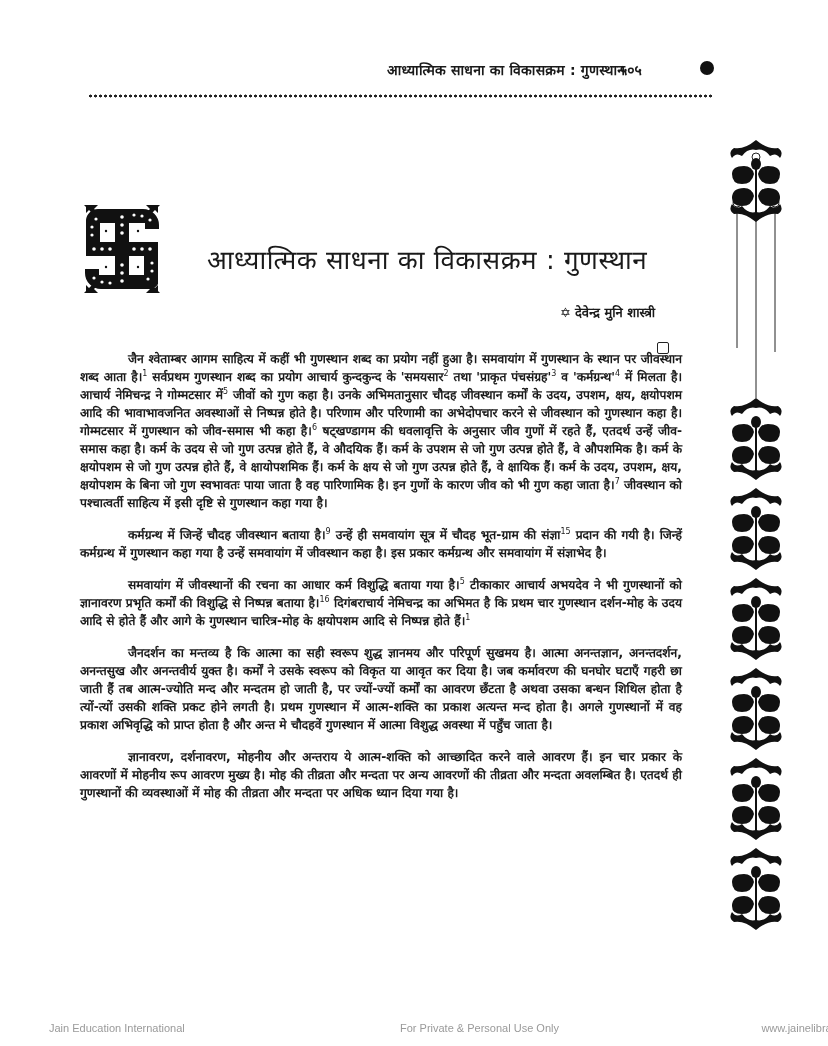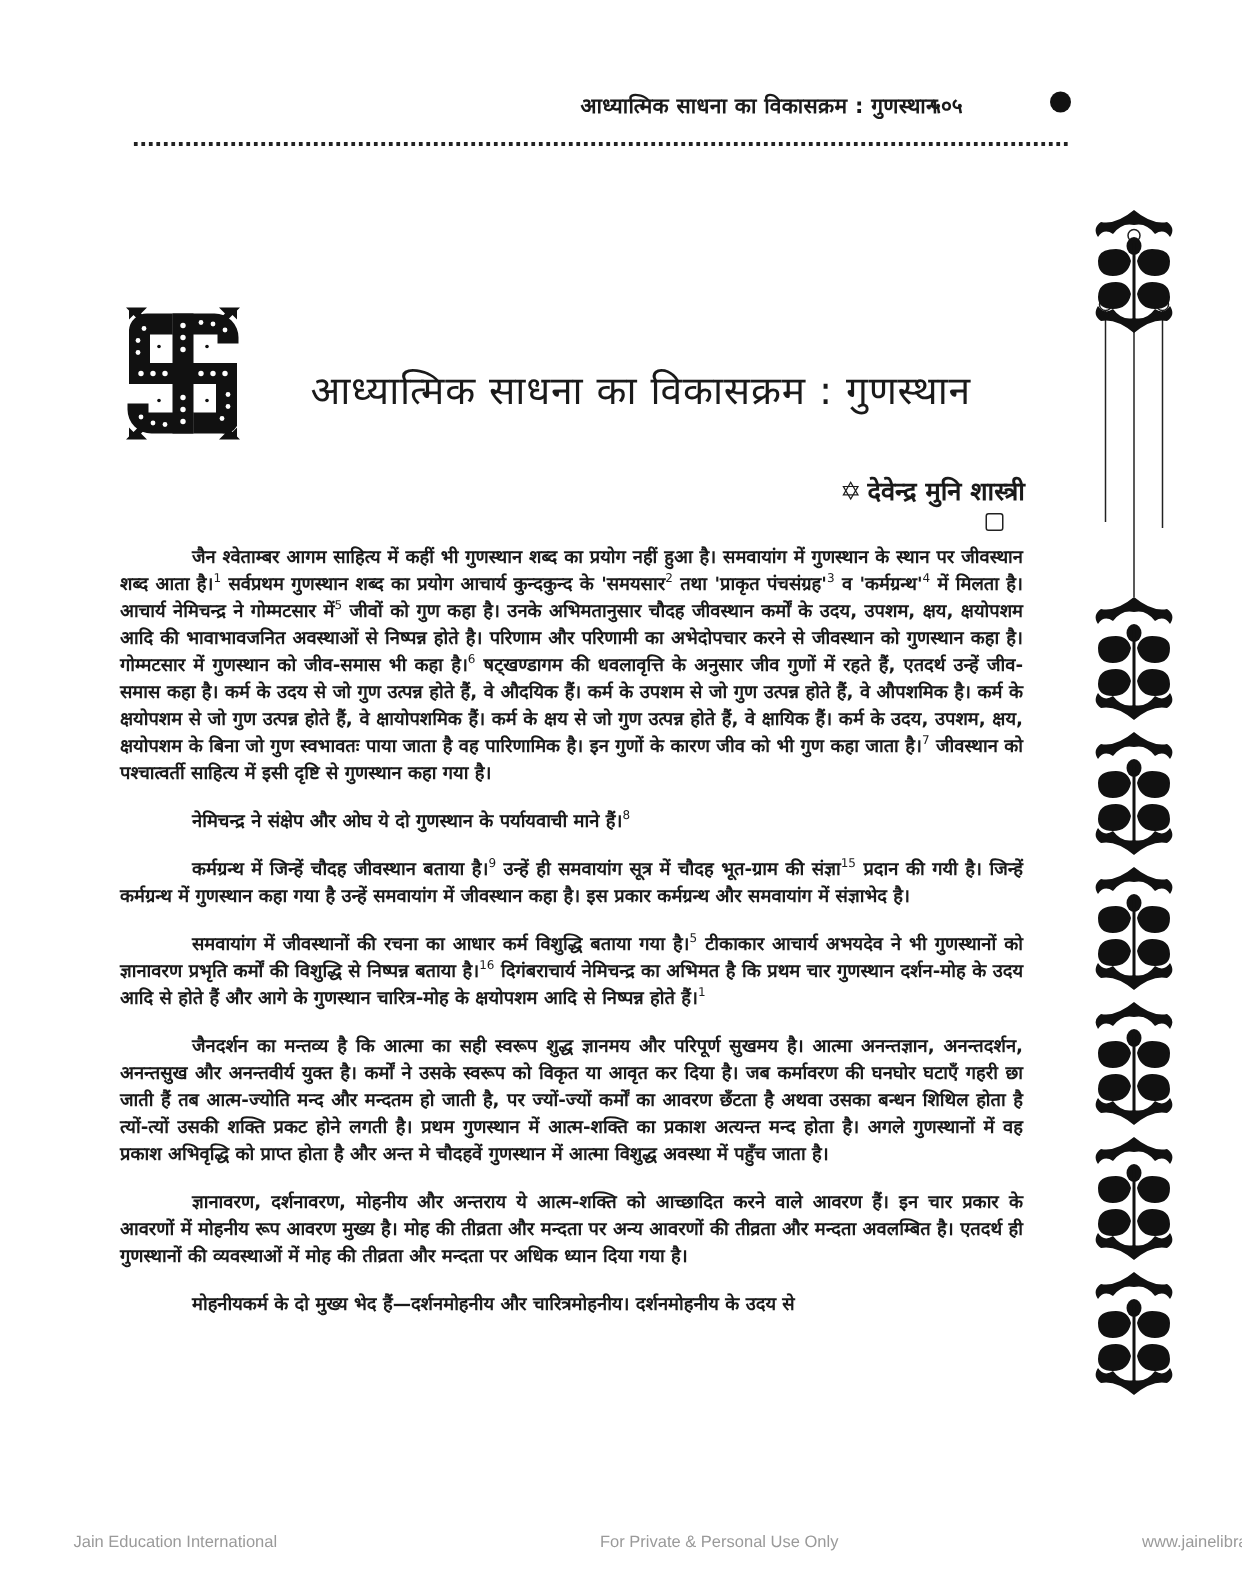--- a/index.html
+++ b/index.html
@@ -25,31 +25,31 @@
     background-size:5px 4px; background-repeat:repeat-x;
   }
   .emblem {
     position:absolute; left:82px; top:203px; width:80px; height:92px;
   }
   .article-title {
     position:absolute; left:207px; top:224px; font-size:26px; font-weight:normal; letter-spacing:0.5px;
     white-space:nowrap; font-family:"DejaVu Sans", sans-serif;
   }
   .byline {
-    position:absolute; left:560px; top:315px; font-size:17px; font-weight:bold; white-space:nowrap;
+    position:absolute; left:560px; top:303px; font-size:13px; font-weight:bold; white-space:nowrap;
   }
   .byline .star { font-weight:normal; margin-right:4px; }
   .end-box {
     position:absolute; left:657px; top:342px; width:10px; height:10px; border:1.5px solid #222; border-radius:2px;
   }
   .body-text {
     position:absolute; left:80px; top:350px; width:602px;
     font-size:12.2px; line-height:18px; text-align:justify; font-weight:bold;
   }
-  .body-text p { margin:12px 0 14px 0; text-indent:0; }
+  .body-text p { margin:0 0 14px 0; text-indent:0; }
   .body-text p.indent { text-indent:48px; }
   .body-text sup { font-size:8px; font-weight:normal; vertical-align:super; line-height:0; }
   .deco {
     position:absolute; left:726px; top:140px; width:60px; height:820px;
   }
   .footer {
     position:absolute; top:1022px; left:0; width:828px; height:14px;
     font-family:"Liberation Sans", sans-serif; font-size:11px; color:#9a9a9a;margin-left:43px;
   }
   .footer .f-left { position:absolute; left:6px; }
@@ -124,26 +124,24 @@
 </svg>
 
 <h1 class="article-title">आध्यात्मिक साधना का विकासक्रम : गुणस्थान</h1>
 <div class="byline">
   <span class="star">✡</span><span>देवेन्द्र मुनि शास्त्री</span>
 </div>
 <div class="end-box"></div>
 
 <div class="body-text" id="body-text">
     <p class="indent">जैन श्वेताम्बर आगम साहित्य में कहीं भी गुणस्थान शब्द का प्रयोग नहीं हुआ है। समवायांग में गुणस्थान के स्थान पर जीवस्थान शब्द आता है।<sup>1</sup> सर्वप्रथम गुणस्थान शब्द का प्रयोग आचार्य कुन्दकुन्द के 'समयसार<sup>2</sup> तथा 'प्राकृत पंचसंग्रह'<sup>3</sup> व 'कर्मग्रन्थ'<sup>4</sup> में मिलता है। आचार्य नेमिचन्द्र ने गोम्मटसार में<sup>5</sup> जीवों को गुण कहा है। उनके अभिमतानुसार चौदह जीवस्थान कर्मों के उदय, उपशम, क्षय, क्षयोपशम आदि की भावाभावजनित अवस्थाओं से निष्पन्न होते है। परिणाम और परिणामी का अभेदोपचार करने से जीवस्थान को गुणस्थान कहा है। गोम्मटसार में गुणस्थान को जीव-समास भी कहा है।<sup>6</sup> षट्खण्डागम की धवलावृत्ति के अनुसार जीव गुणों में रहते हैं, एतदर्थ उन्हें जीव-समास कहा है। कर्म के उदय से जो गुण उत्पन्न होते हैं, वे औदयिक हैं। कर्म के उपशम से जो गुण उत्पन्न होते हैं, वे औपशमिक है। कर्म के क्षयोपशम से जो गुण उत्पन्न होते हैं, वे क्षायोपशमिक हैं। कर्म के क्षय से जो गुण उत्पन्न होते हैं, वे क्षायिक हैं। कर्म के उदय, उपशम, क्षय, क्षयोपशम के बिना जो गुण स्वभावतः पाया जाता है वह पारिणामिक है। इन गुणों के कारण जीव को भी गुण कहा जाता है।<sup>7</sup> जीवस्थान को पश्चात्वर्ती साहित्य में इसी दृष्टि से गुणस्थान कहा गया है।</p>
-    <p class="indent">नेमिचन्द्र ने संक्षेप और ओघ ये दो गुणस्थान के पर्यायवाची माने हैं।<sup>8</sup></p>
     <p class="indent">कर्मग्रन्थ में जिन्हें चौदह जीवस्थान बताया है।<sup>9</sup> उन्हें ही समवायांग सूत्र में चौदह भूत-ग्राम की संज्ञा<sup>15</sup> प्रदान की गयी है। जिन्हें कर्मग्रन्थ में गुणस्थान कहा गया है उन्हें समवायांग में जीवस्थान कहा है। इस प्रकार कर्मग्रन्थ और समवायांग में संज्ञाभेद है।</p>
     <p class="indent">समवायांग में जीवस्थानों की रचना का आधार कर्म विशुद्धि बताया गया है।<sup>5</sup> टीकाकार आचार्य अभयदेव ने भी गुणस्थानों को ज्ञानावरण प्रभृति कर्मों की विशुद्धि से निष्पन्न बताया है।<sup>16</sup> दिगंबराचार्य नेमिचन्द्र का अभिमत है कि प्रथम चार गुणस्थान दर्शन-मोह के उदय आदि से होते हैं और आगे के गुणस्थान चारित्र-मोह के क्षयोपशम आदि से निष्पन्न होते हैं।<sup>1</sup></p>
     <p class="indent">जैनदर्शन का मन्तव्य है कि आत्मा का सही स्वरूप शुद्ध ज्ञानमय और परिपूर्ण सुखमय है। आत्मा अनन्तज्ञान, अनन्तदर्शन, अनन्तसुख और अनन्तवीर्य युक्त है। कर्मों ने उसके स्वरूप को विकृत या आवृत कर दिया है। जब कर्मावरण की घनघोर घटाएँ गहरी छा जाती हैं तब आत्म-ज्योति मन्द और मन्दतम हो जाती है, पर ज्यों-ज्यों कर्मों का आवरण छँटता है अथवा उसका बन्धन शिथिल होता है त्यों-त्यों उसकी शक्ति प्रकट होने लगती है। प्रथम गुणस्थान में आत्म-शक्ति का प्रकाश अत्यन्त मन्द होता है। अगले गुणस्थानों में वह प्रकाश अभिवृद्धि को प्राप्त होता है और अन्त मे चौदहवें गुणस्थान में आत्मा विशुद्ध अवस्था में पहुँच जाता है।</p>
     <p class="indent">ज्ञानावरण, दर्शनावरण, मोहनीय और अन्तराय ये आत्म-शक्ति को आच्छादित करने वाले आवरण हैं। इन चार प्रकार के आवरणों में मोहनीय रूप आवरण मुख्य है। मोह की तीव्रता और मन्दता पर अन्य आवरणों की तीव्रता और मन्दता अवलम्बित है। एतदर्थ ही गुणस्थानों की व्यवस्थाओं में मोह की तीव्रता और मन्दता पर अधिक ध्यान दिया गया है।</p>
-    <p class="indent">मोहनीयकर्म के दो मुख्य भेद हैं—दर्शनमोहनीय और चारित्रमोहनीय। दर्शनमोहनीय के उदय से</p>
   </div>
 
 <svg class="deco" viewBox="0 0 60 820">
   <g stroke="#222" stroke-width="1" fill="none">
     <circle cx="30" cy="17" r="4"></circle>
     <line x1="30" y1="21" x2="30" y2="258"></line>
     <circle cx="11" cy="63" r="4"></circle>
     <line x1="11" y1="67" x2="11" y2="208"></line>
     <circle cx="49" cy="63" r="4"></circle>
     <line x1="49" y1="67" x2="49" y2="212"></line>

